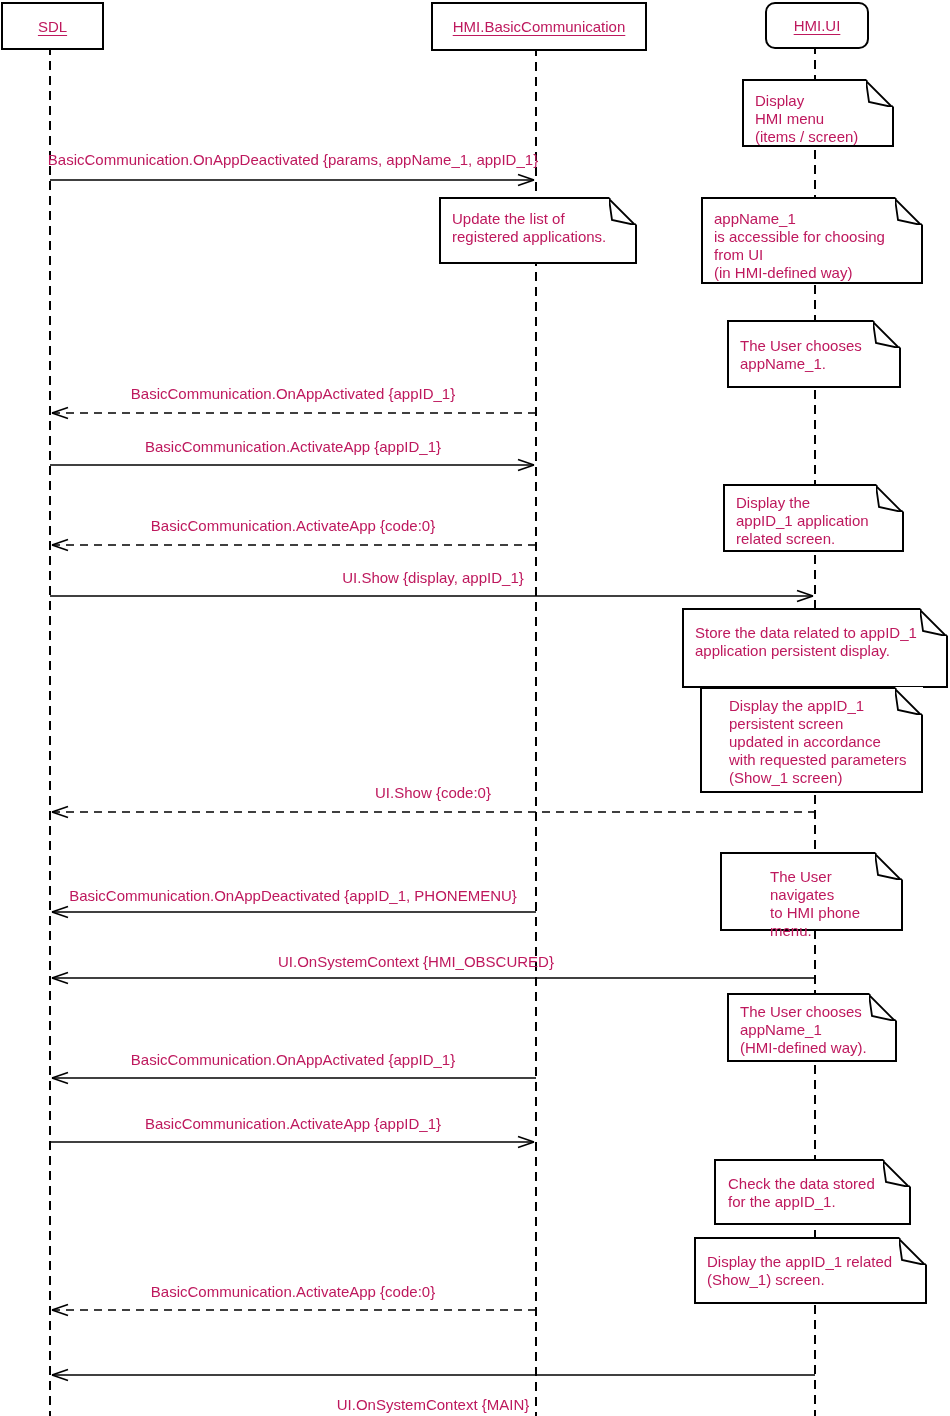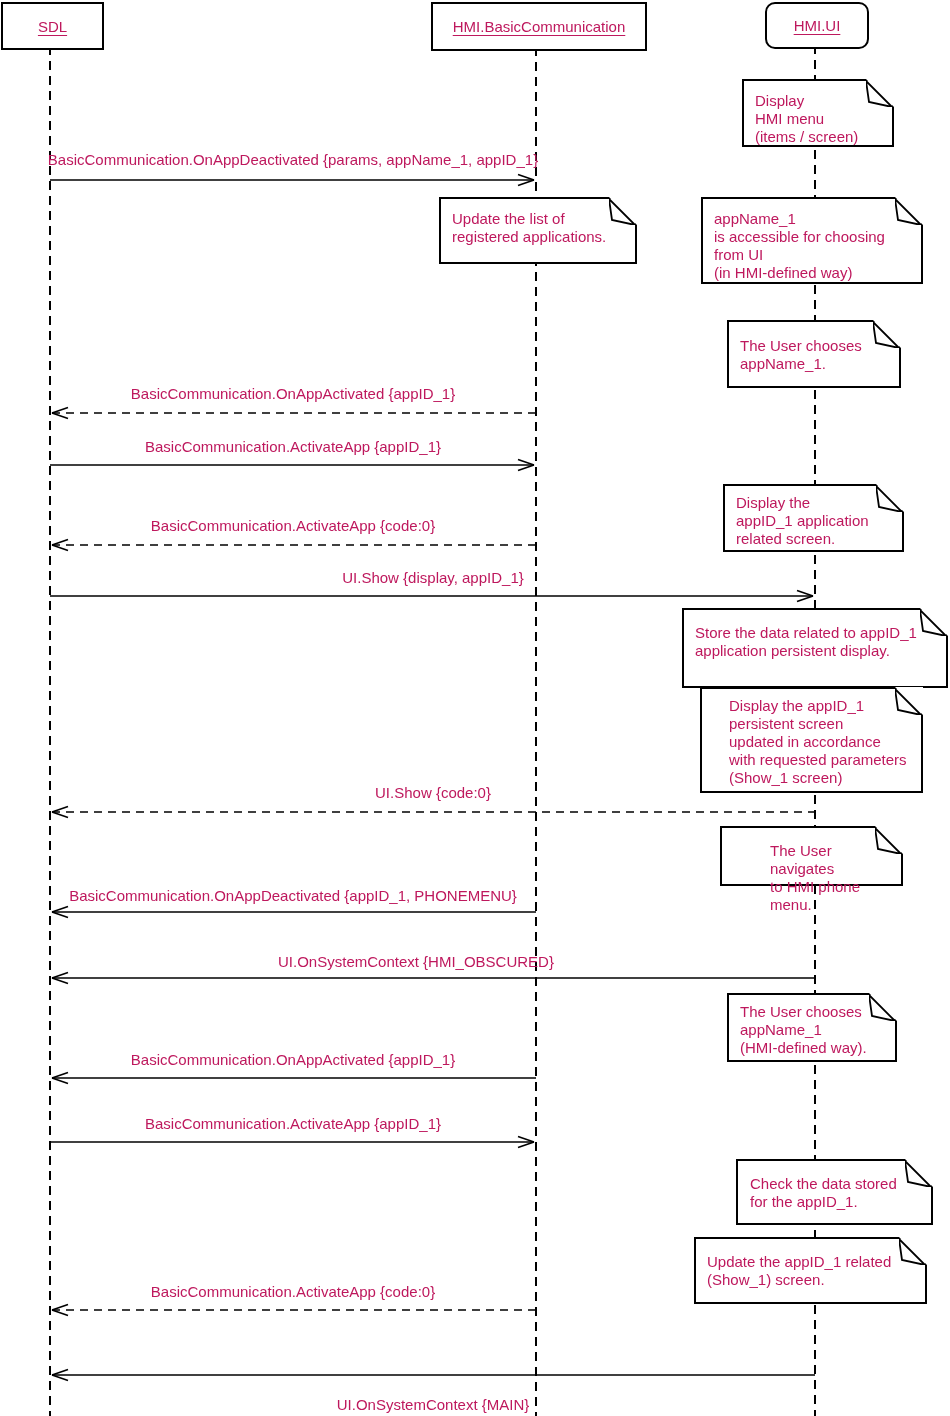--- a/index.html
+++ b/index.html
@@ -201,50 +201,50 @@
         <polygon points="0,0 28,0 28,28" fill="#ffffff"></polygon>
         <path d="M0,2 L26,28 M0,2 L3,23 L26,28"></path>
       </svg>
     <div class="note-text">Display the appID_1
 persistent screen
 updated in accordance
 with requested parameters
 (Show_1 screen)</div>
   </div>
 
-  <div class="note" style="left:720px; top:826px; width:183px; height:60px; padding-top:14px;padding-left:48px;">
+  <div class="note" style="left:720px; top:852px; width:183px; height:79px; padding-top:14px;padding-left:48px;">
     <svg class="fold" width="28" height="28" viewBox="0 0 28 28">
         <polygon points="0,0 28,0 28,28" fill="#ffffff"></polygon>
         <path d="M0,2 L26,28 M0,2 L3,23 L26,28"></path>
       </svg>
     <div class="note-text">The User navigates
 to HMI phone menu.</div>
   </div>
 
   <div class="note" style="left:727px; top:993px; width:170px; height:69px; padding-top:8px;">
     <svg class="fold" width="28" height="28" viewBox="0 0 28 28">
         <polygon points="0,0 28,0 28,28" fill="#ffffff"></polygon>
         <path d="M0,2 L26,28 M0,2 L3,23 L26,28"></path>
       </svg>
     <div class="note-text">The User chooses
 appName_1
 (HMI-defined way).</div>
   </div>
 
-  <div class="note" style="left:736px; top:1159px; width:197px; height:66px; padding-top:14px;padding-left:12px;">
+  <div class="note" style="left:714px; top:1159px; width:197px; height:66px; padding-top:14px;padding-left:12px;">
     <svg class="fold" width="28" height="28" viewBox="0 0 28 28">
         <polygon points="0,0 28,0 28,28" fill="#ffffff"></polygon>
         <path d="M0,2 L26,28 M0,2 L3,23 L26,28"></path>
       </svg>
     <div class="note-text">Check the data stored
 for the appID_1.</div>
   </div>
 
   <div class="note" style="left:694px; top:1237px; width:233px; height:67px; padding-top:14px;">
     <svg class="fold" width="28" height="28" viewBox="0 0 28 28">
         <polygon points="0,0 28,0 28,28" fill="#ffffff"></polygon>
         <path d="M0,2 L26,28 M0,2 L3,23 L26,28"></path>
       </svg>
-    <div class="note-text">Update the appID_1 related
+    <div class="note-text">Display the appID_1 related
 (Show_1) screen.</div>
   </div>
 
 </div>
 
 </body></html>

